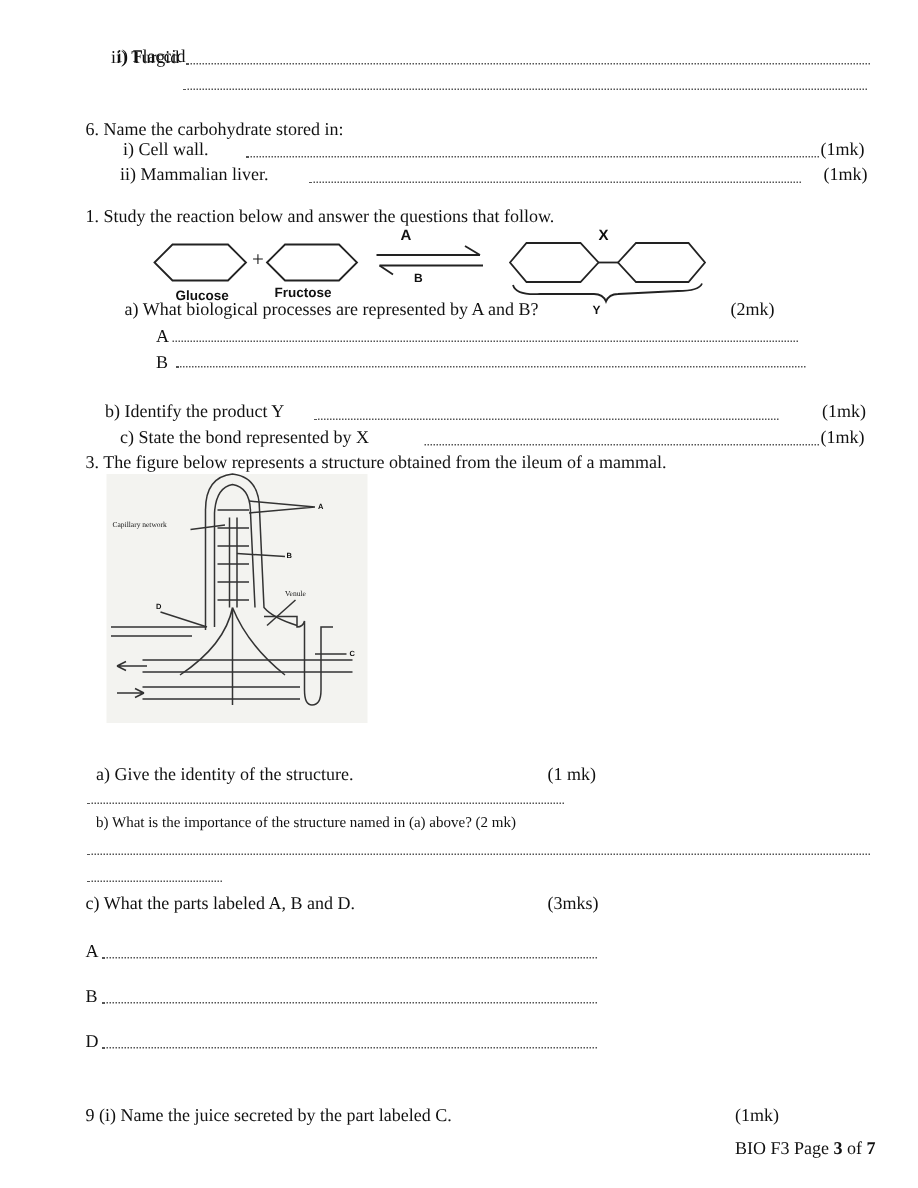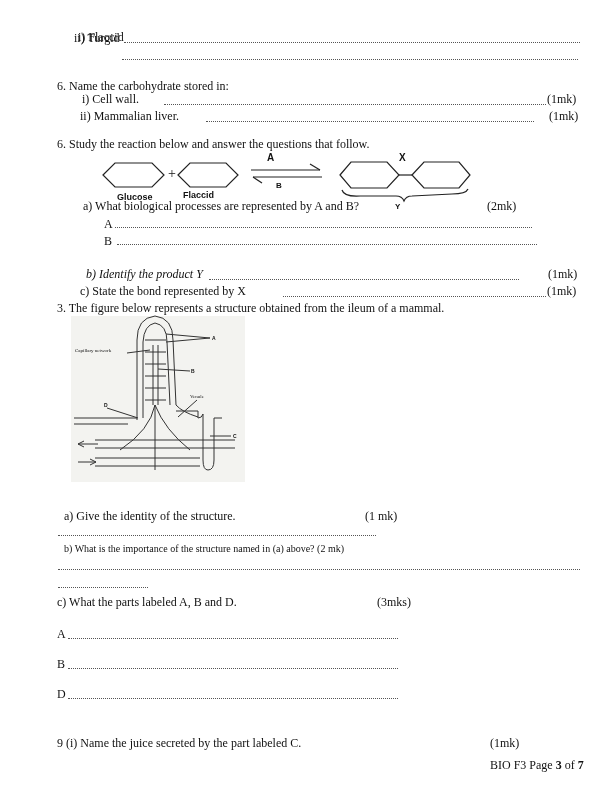--- a/index.html
+++ b/index.html
@@ -20,21 +20,21 @@
 <div class="dots" style="left:122px;top:59px;width:456px;"></div>
 
 <span class="abs" style="left:57px;top:79px;">6. Name the carbohydrate stored in:</span>
 <span class="abs" style="left:82px;top:92px;">i) Cell wall.</span>
 <div class="dots" style="left:164px;top:104px;width:382px;"></div>
 <span class="abs" style="left:547px;top:92px;">(1mk)</span>
 <span class="abs" style="left:80px;top:109px;">ii) Mammalian liver.</span>
 <div class="dots" style="left:206px;top:121px;width:328px;"></div>
 <span class="abs" style="left:549px;top:109px;">(1mk)</span>
 
-<span class="abs" style="left:57px;top:137px;">6.  Study the reaction below and answer the questions that follow.</span>
+<span class="abs" style="left:57px;top:137px;">1.  Study the reaction below and answer the questions that follow.</span>
 
 <svg style="left:0;top:0;" width="612" height="792">
   <g fill="none" stroke="#222" stroke-width="1.2">
 
     <polygon points="103,175 115,163 152,163 164,175 152,187 115,187"></polygon>
 
     <polygon points="178,175 190,163 226,163 238,175 226,187 190,187"></polygon>
 
     <line x1="251" y1="170" x2="320" y2="170"></line>
     <line x1="310" y1="164" x2="320" y2="170"></line>
@@ -46,31 +46,31 @@
     <line x1="399" y1="175" x2="412" y2="175"></line>
 
     <path d="M342,190 Q344,197 360,196 L396,196 Q402,196 404,201 Q406,196 412,196 L452,194 Q466,194 468,189"></path>
   </g>
 </svg>
 <span class="abs" style="left:168px;top:166px;font-size:14px;">+</span>
 <span class="abs sans sm" style="left:267px;top:152px;">A</span>
 <span class="abs sans" style="left:276px;top:181px;font-size:8px;">B</span>
 <span class="abs sans sm" style="left:399px;top:152px;">X</span>
 <span class="abs sans" style="left:117px;top:192px;font-size:9px;">Glucose</span>
-<span class="abs sans" style="left:183px;top:190px;font-size:9px;">Flaccid</span>
+<span class="abs sans" style="left:183px;top:190px;font-size:9px;">Fructose</span>
 <span class="abs sans" style="left:395px;top:202px;font-size:8px;">Y</span>
 
 <span class="abs" style="left:83px;top:199px;">a)  What biological processes are represented by A and B?</span>
 <span class="abs" style="left:487px;top:199px;">(2mk)</span>
 <span class="abs" style="left:104px;top:217px;">A</span>
 <div class="dots" style="left:115px;top:227px;width:417px;"></div>
 <span class="abs" style="left:104px;top:234px;">B</span>
 <div class="dots" style="left:117px;top:244px;width:420px;"></div>
 
-<span class="abs" style="left:86px;top:267px;font-style:italic;">b)  Identify the product Y</span>
+<span class="abs" style="left:70px;top:267px;">b)  Identify the product Y</span>
 <div class="dots" style="left:209px;top:279px;width:310px;"></div>
 <span class="abs" style="left:548px;top:267px;">(1mk)</span>
 <span class="abs" style="left:80px;top:284px;">c) State the bond represented by X</span>
 <div class="dots" style="left:283px;top:296px;width:263px;"></div>
 <span class="abs" style="left:547px;top:284px;">(1mk)</span>
 
 <span class="abs" style="left:57px;top:301px;">3.  The figure below represents a structure obtained from the ileum of a mammal.</span>
 
 <div style="position:absolute;left:71px;top:316px;width:174px;height:166px;background:#f3f3f0;"></div>
 <svg style="left:0;top:0;" width="612" height="792">
@@ -109,21 +109,21 @@
 <span class="abs sans" style="left:233px;top:433px;font-size:5px;">C</span>
 
 <span class="abs" style="left:64px;top:509px;">a)    Give the identity of the structure.</span>
 <span class="abs" style="left:365px;top:509px;">(1 mk)</span>
 <div class="dots" style="left:58px;top:535px;width:318px;"></div>
 <span class="abs sm" style="left:64px;top:543px;">b) What is the importance of the structure named in (a) above? (2 mk)</span>
 <div class="dots" style="left:58px;top:569px;width:522px;"></div>
 <div class="dots" style="left:58px;top:587px;width:90px;"></div>
 
 <span class="abs" style="left:57px;top:595px;">c)  What the parts labeled A, B and D.</span>
-<span class="abs" style="left:377px;top:595px;font-family:Liberation Serif, serif;">(3mks)</span>
+<span class="abs" style="left:365px;top:595px;font-family:Liberation Serif, serif;">(3mks)</span>
 <span class="abs" style="left:57px;top:627px;">A</span>
 <div class="dots" style="left:68px;top:638px;width:330px;"></div>
 <span class="abs" style="left:57px;top:657px;">B</span>
 <div class="dots" style="left:68px;top:668px;width:330px;"></div>
 <span class="abs" style="left:57px;top:687px;">D</span>
 <div class="dots" style="left:68px;top:698px;width:330px;"></div>
 
 <span class="abs" style="left:57px;top:736px;text-align:right;">9 (i) Name the juice secreted by the part labeled C.</span>
 <span class="abs" style="left:490px;top:736px;">(1mk)</span>
 

